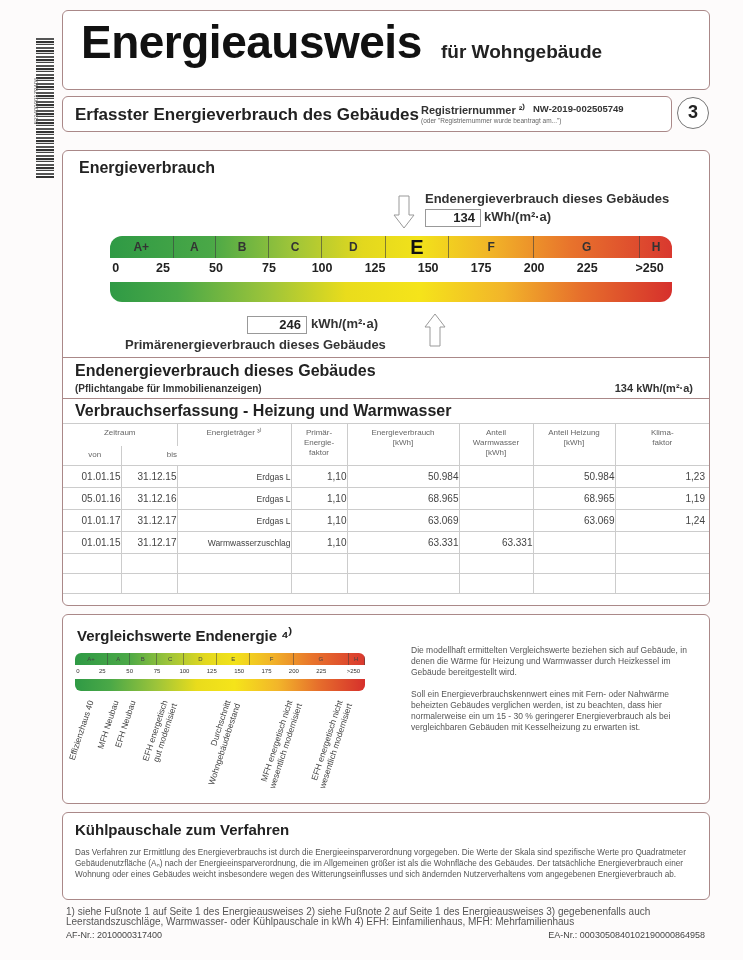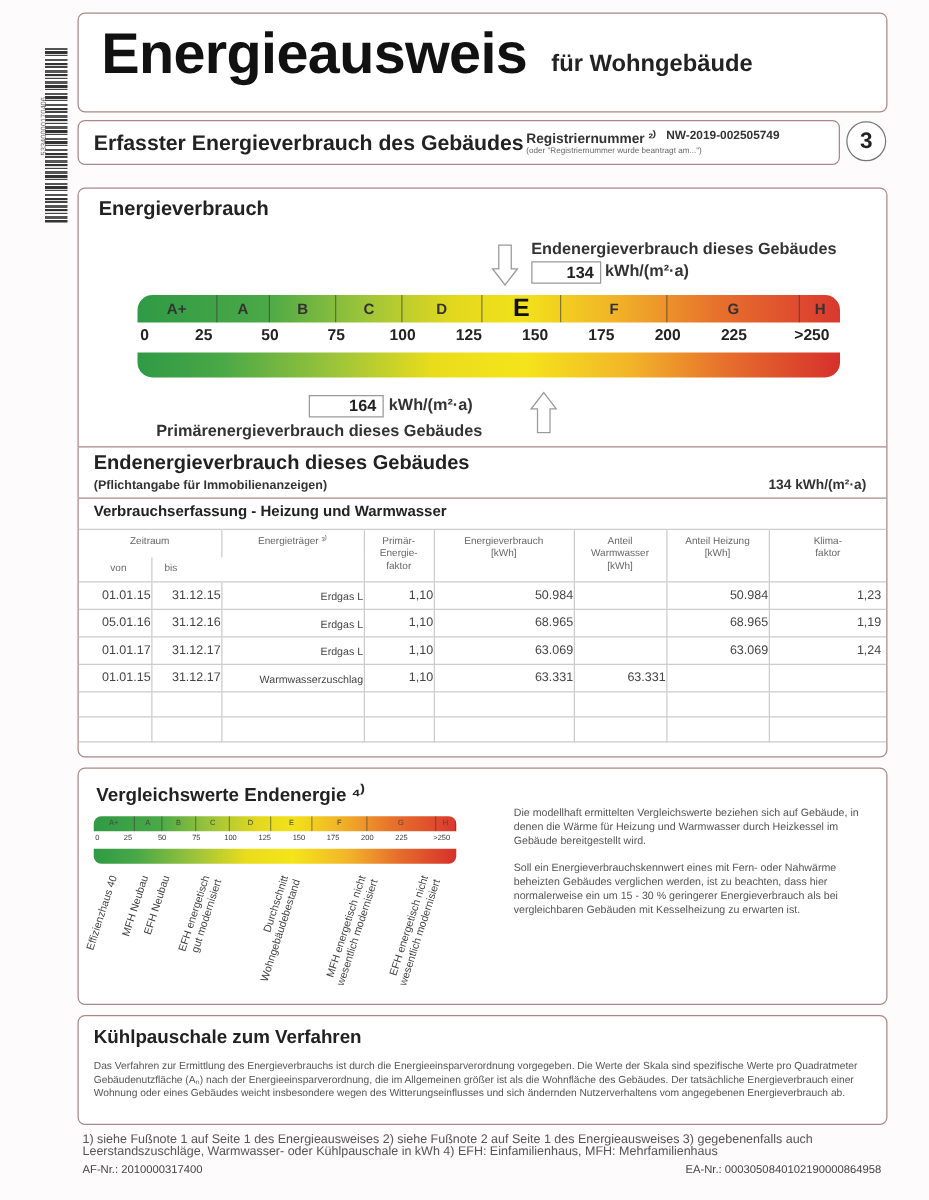--- a/index.html
+++ b/index.html
@@ -52,21 +52,21 @@
     border-right: 1.5px solid rgba(60,60,60,0.6); }
   .cls:last-child { border-right: none; }
   .cls.hl { font-size: 20px; color: #111; }
   .ticks { position: absolute; left: 47px; top: 110px; width: 562px; height: 18px; }
   .tick { position: absolute; top: 0; font-size: 12.5px; font-weight: bold; color: #222; transform: translateX(-50%); }
 
   .divider { position: absolute; left: 0; width: 100%; border-top: 1.5px solid #a88; }
   .end2-title { position: absolute; left: 12px; top: 211px; font-size: 16px; font-weight: bold; color: #222; }
   .end2-note { position: absolute; left: 12px; top: 232px; font-size: 10px; font-weight: bold; color: #333; }
   .end2-val { position: absolute; right: 16px; top: 231px; font-size: 11px; font-weight: bold; color: #333; }
-  .verb-title { position: absolute; left: 12px; top: 251px; font-size: 12px; font-weight: bold; color: #222; }
+  .verb-title { position: absolute; left: 12px; top: 251px; font-size: 16px; font-weight: bold; color: #222; }
 
   table.t { position: absolute; left: 0; top: 272px; width: 646px; border-collapse: collapse; font-size: 10px; color: #444; }
   table.t td, table.t th { border-right: 1px solid #ccc; border-bottom: 1px solid #ccc; font-weight: normal; }
   table.t th { font-size: 8px; color: #666; vertical-align: top; padding-top: 4px; line-height: 10px; }
   table.t td:last-child, table.t th:last-child { border-right: none; }
   table.t tr.data td { height: 22px; text-align: right; }
   table.t tr.empty td { height: 20px; }
   .c-left { text-align: left; padding-left: 4px; }
   .c-right { text-align: right; padding-right: 4px; }
   .c-center { text-align: center; }
@@ -144,21 +144,21 @@
       <span class="tick" style="left: 37.7358%;">100</span>
       <span class="tick" style="left: 47.1698%;">125</span>
       <span class="tick" style="left: 56.6038%;">150</span>
       <span class="tick" style="left: 66.0377%;">175</span>
       <span class="tick" style="left: 75.4717%;">200</span>
       <span class="tick" style="left: 84.9057%;">225</span>
       <span class="tick" style="left: 96%;">&gt;250</span>
     </div>
   <div class="scale-bot"></div>
 
-  <div class="val-box prim-val">164</div>
+  <div class="val-box prim-val">246</div>
   <div class="prim-unit">kWh/(m²·a)</div>
   <svg class="arrow-up" viewBox="0 0 22 34">
     <path d="M6 33 H16 V14 H21 L11 1 L1 14 H6 Z" fill="#fff" stroke="#999" stroke-width="1"></path>
   </svg>
   <div class="prim-label">Primärenergieverbrauch dieses Gebäudes</div>
 
   <div class="divider" style="top:206px"></div>
   <div class="end2-title">Endenergieverbrauch dieses Gebäudes</div>
   <div class="end2-note">(Pflichtangabe für Immobilienanzeigen)</div>
   <div class="end2-val">134  kWh/(m²·a)</div>
@@ -189,21 +189,21 @@
         <th rowspan="2" style="white-space:pre-line">Anteil
 Warmwasser
 [kWh]</th>
         <th rowspan="2" style="white-space:pre-line">Anteil Heizung
 [kWh]</th>
         <th rowspan="2" style="white-space:pre-line">Klima-
 faktor</th>
       </tr>
       <tr>
         <th style="height:20px; text-align:center; padding-left:6px">von</th>
-        <th style="text-align:left; padding-left:10px">bis</th>
+        <th style="text-align:right; padding-left:10px">bis</th>
       </tr>
     </thead>
     <tbody id="tbody">
         <tr class="data">
           <td class="c-left">01.01.15</td>
           <td class="c-left">31.12.15</td>
           <td class="c-left" style="font-size: 8.5px;">Erdgas L</td>
           <td class="c-center">1,10</td>
           <td class="c-left" style="padding-left: 20px;">50.984</td>
           <td class="c-left" style="padding-left: 20px;"></td>

